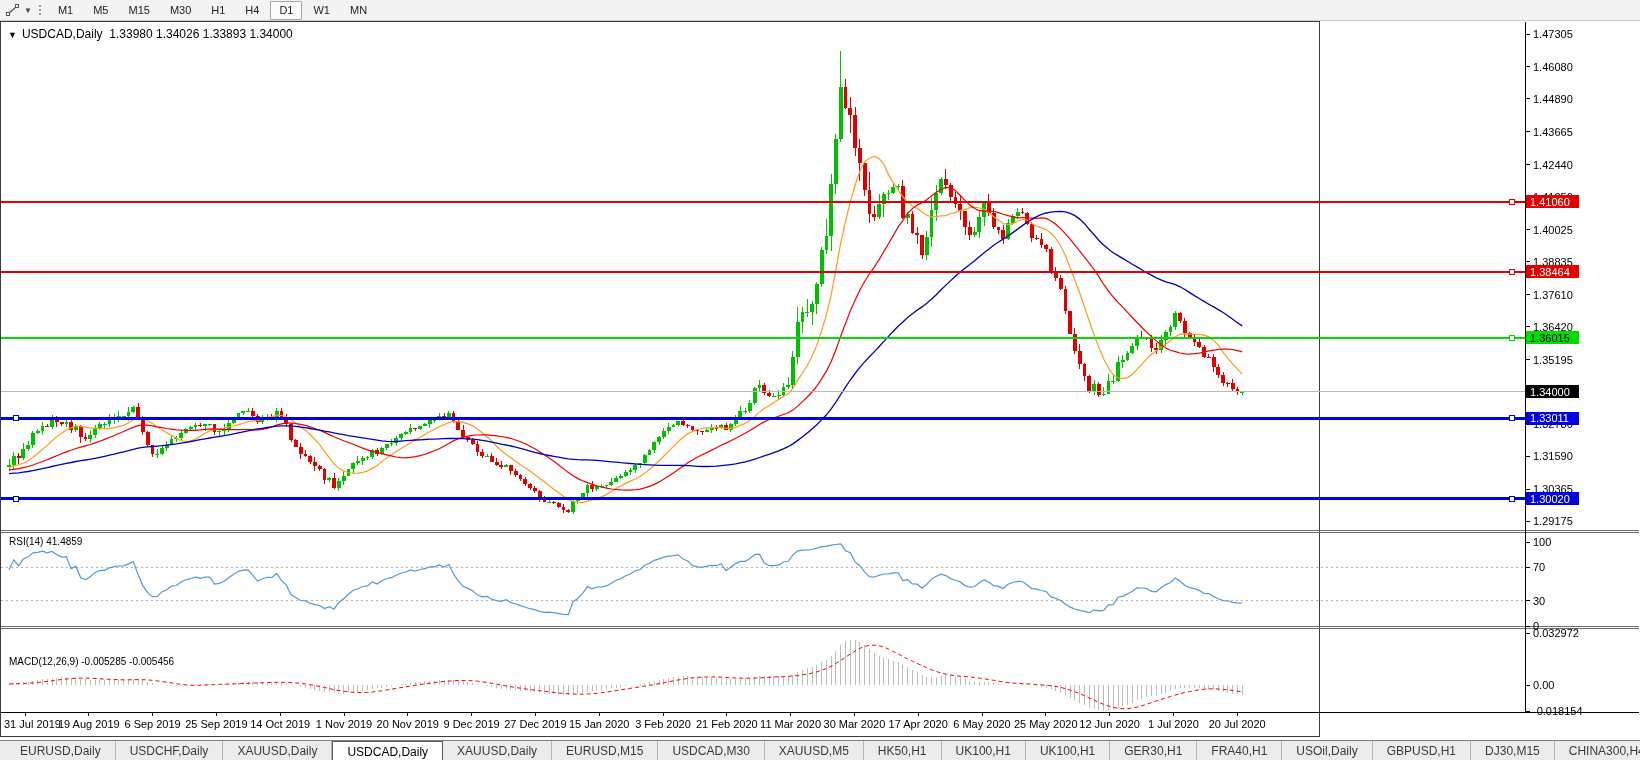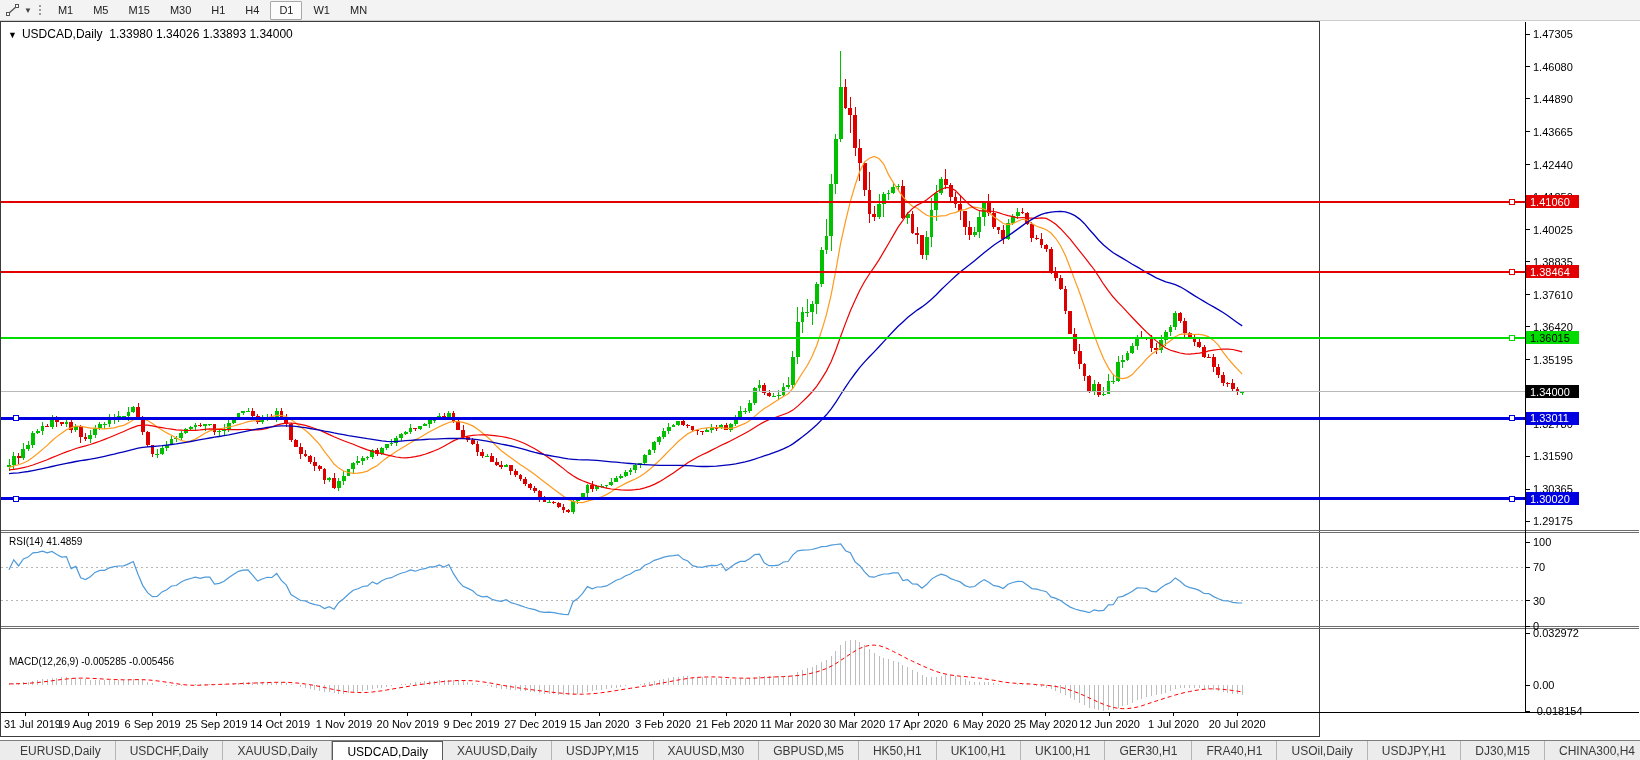--- a/index.html
+++ b/index.html
@@ -967,27 +967,27 @@
     </svg>
 </div>
 
 <div class="tabbar">
   <div class="tabs" id="tabs">
       <span class="tab">EURUSD,Daily</span>
       <span class="tab">USDCHF,Daily</span>
       <span class="tab">XAUUSD,Daily</span>
       <span class="tab active">USDCAD,Daily</span>
       <span class="tab">XAUUSD,Daily</span>
-      <span class="tab">USDJPY,M15</span>
-      <span class="tab">XAUUSD,M30</span>
-      <span class="tab">GBPUSD,M5</span>
+      <span class="tab">EURUSD,M15</span>
+      <span class="tab">USDCAD,M30</span>
+      <span class="tab">XAUUSD,M5</span>
       <span class="tab">HK50,H1</span>
       <span class="tab">UK100,H1</span>
       <span class="tab">UK100,H1</span>
       <span class="tab">GER30,H1</span>
       <span class="tab">FRA40,H1</span>
       <span class="tab">USOil,Daily</span>
-      <span class="tab">USDJPY,H1</span>
+      <span class="tab">GBPUSD,H1</span>
       <span class="tab">DJ30,M15</span>
       <span class="tab">CHINA300,H4</span>
     </div>
 
 </div>
 
 </body></html>

